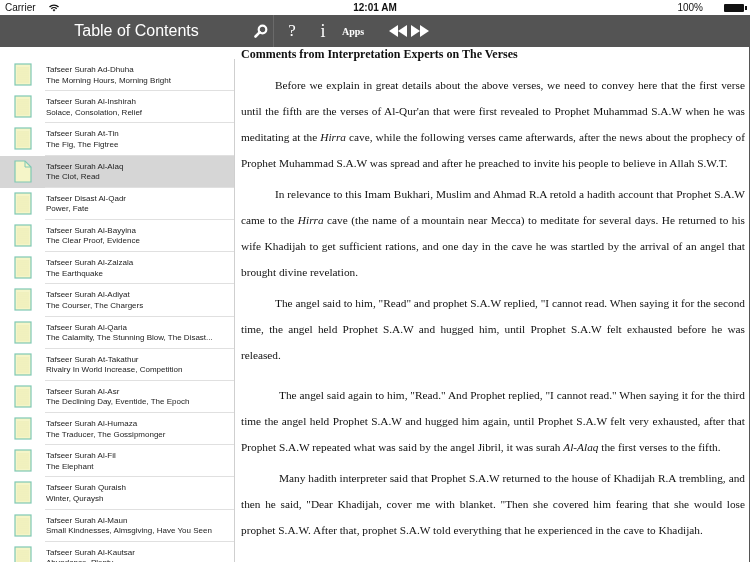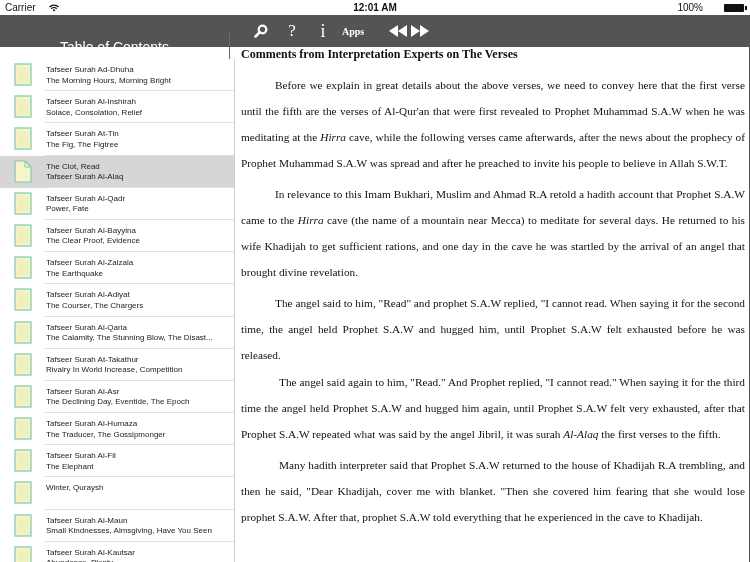--- a/index.html
+++ b/index.html
@@ -8,21 +8,21 @@
 
     .statusbar { position: absolute; left: 0; top: 0; width: 750px; height: 15px; background: #fff; font-size: 10px; }
     .statusbar .carrier { position: absolute; left: 5px; top: 2px; display: flex; align-items: center; gap: 13px; }
     .statusbar .time { position: absolute; left: 0; width: 750px; text-align: center; top: 2px; font-weight: bold; font-size: 10px; pointer-events: none; }
     .statusbar .battery { position: absolute; right: 6px; top: 2px; display: flex; align-items: center; gap: 21px; }
     .battery-shape { width: 20px; height: 8px; background: #111; border-radius: 1px; position: relative; }
     .battery-shape::after { content: ""; position: absolute; right: -3px; top: 2px; width: 2px; height: 4px; background: #111; }
     .wifi-icon { width: 10px; height: 8px; }
 
     .navbar { position: absolute; left: 0; top: 15px; width: 750px; height: 32px; background: #545454; }
-    .nav-left { position: absolute; left: 0; top: 16px; width: 230px; height: 32px; display: flex; align-items: center; justify-content: center; color: #fff; font-size: 14px; border-right: 1px solid #6a6a6a; }
+    .nav-left { position: absolute; left: 0; top: 0; width: 274px; height: 32px; display: flex; align-items: center; justify-content: center; color: #fff; font-size: 16px; border-right: 1px solid #6a6a6a; }
     .nav-right { position: absolute; left: 236px; top: 0; height: 32px; display: flex; align-items: center; }
     .nav-btn { color: #fff; display: flex; align-items: center; justify-content: center; height: 32px; cursor: pointer; }
     .nav-btn.search { width: 26px; margin-left: 12px; }
     .nav-btn.help { width: 26px; margin-left: 5px; font-family: "Liberation Serif", serif; font-size: 17px; }
     .nav-btn.info { width: 26px; margin-left: 5px; font-family: "Liberation Serif", serif; font-size: 18px; }
     .nav-btn.apps { margin-left: 6px; font-family: "Liberation Serif", serif; font-size: 10px; font-weight: bold; }
     .nav-btn.prev { margin-left: 24px; width: 20px; }
     .nav-btn.next { width: 20px; margin-left: 2px; }
 
     .sidebar { position: absolute; left: 0; top: 59px; width: 235px; height: 515px; background: #fff; border-right: 1px solid #cfcfcf; overflow: hidden; }
@@ -31,21 +31,21 @@
     .toc-item::after { content: ""; position: absolute; left: 45px; right: 0; bottom: 0; height: 1px; background: #e0e0e0; }
     .doc-icon { position: absolute; left: 14px; top: 4px; width: 18px; height: 23px; }
     .toc-text { position: absolute; left: 46px; top: 6px; right: 4px; font-size: 8px; line-height: 10.5px; color: #222; white-space: nowrap; overflow: hidden; }
     .toc-text div { overflow: hidden; text-overflow: ellipsis; }
 
     .content { position: absolute; left: 236px; top: 47px; width: 514px; height: 515px; overflow: hidden; padding: 0 4px 0 5px; font-family: "Liberation Serif", serif; border-right: 1px solid #555; }
     .content h2 { font-size: 12px; font-weight: bold; height: 22px; line-height: 14px; }
     .content p { font-size: 11.3px; line-height: 26px; text-align: justify; text-indent: 34px; margin-top: 3px; color: #111; }
     .content p.p2 { margin-top: 5px; }
     .content p.p3 { margin-top: 5px; }
-    .content p.p4 { margin-top: 1px; text-indent: 38px; }
+    .content p.p4 { margin-top: 14px; text-indent: 38px; }
     .content p.p5 { margin-top: 5px; text-indent: 38px; }
   </style>
 </head>
 <body>
 
 <div class="statusbar">
   <div class="carrier">
     <span>Carrier</span>
     <svg class="wifi-icon" viewBox="0 0 10 8">
       <path d="M5 7.5 L3.6 6 A2 2 0 0 1 6.4 6 Z" fill="#111"></path>
@@ -146,38 +146,38 @@
       <div>Tafseer Surah At-Tin</div>
       <div>The Fig, The Figtree</div>
     </div>
   </div>
     <div class="toc-item selected">
     <svg class="doc-icon" viewBox="0 0 18 23">
         <path d="M1 1 H11 L17 7 V22 H1 Z" fill="#f5f5c8" stroke="#7fc8b4" stroke-width="1.2"></path>
         <path d="M11 1 V7 H17" fill="none" stroke="#7fc8b4" stroke-width="1"></path>
       </svg>
     <div class="toc-text">
+      <div>Tafseer Surah Al-Alaq</div>
       <div>The Clot, Read</div>
-      <div>Tafseer Surah Al-Alaq</div>
-    </div>
-  </div>
-    <div class="toc-item">
-    <svg class="doc-icon" viewBox="0 0 18 23">
-        <rect x="1" y="1" width="16" height="21" fill="#f5f5c8" stroke="#7fc8b4" stroke-width="1.2"></rect>
-        <line x1="3" y1="5" x2="15" y2="5" stroke="#e6e6a8" stroke-width="0.6"></line>
-        <line x1="3" y1="7" x2="15" y2="7" stroke="#e6e6a8" stroke-width="0.6"></line>
-        <line x1="3" y1="9" x2="15" y2="9" stroke="#e6e6a8" stroke-width="0.6"></line>
-        <line x1="3" y1="11" x2="15" y2="11" stroke="#e6e6a8" stroke-width="0.6"></line>
-        <line x1="3" y1="13" x2="15" y2="13" stroke="#e6e6a8" stroke-width="0.6"></line>
-        <line x1="3" y1="15" x2="15" y2="15" stroke="#e6e6a8" stroke-width="0.6"></line>
-        <line x1="3" y1="17" x2="15" y2="17" stroke="#e6e6a8" stroke-width="0.6"></line>
-        <line x1="3" y1="19" x2="15" y2="19" stroke="#e6e6a8" stroke-width="0.6"></line>
-      </svg>
-    <div class="toc-text">
-      <div>Tafseer Surah Al-Qadr</div>
+    </div>
+  </div>
+    <div class="toc-item">
+    <svg class="doc-icon" viewBox="0 0 18 23">
+        <rect x="1" y="1" width="16" height="21" fill="#f5f5c8" stroke="#7fc8b4" stroke-width="1.2"></rect>
+        <line x1="3" y1="5" x2="15" y2="5" stroke="#e6e6a8" stroke-width="0.6"></line>
+        <line x1="3" y1="7" x2="15" y2="7" stroke="#e6e6a8" stroke-width="0.6"></line>
+        <line x1="3" y1="9" x2="15" y2="9" stroke="#e6e6a8" stroke-width="0.6"></line>
+        <line x1="3" y1="11" x2="15" y2="11" stroke="#e6e6a8" stroke-width="0.6"></line>
+        <line x1="3" y1="13" x2="15" y2="13" stroke="#e6e6a8" stroke-width="0.6"></line>
+        <line x1="3" y1="15" x2="15" y2="15" stroke="#e6e6a8" stroke-width="0.6"></line>
+        <line x1="3" y1="17" x2="15" y2="17" stroke="#e6e6a8" stroke-width="0.6"></line>
+        <line x1="3" y1="19" x2="15" y2="19" stroke="#e6e6a8" stroke-width="0.6"></line>
+      </svg>
+    <div class="toc-text">
+      <div>Tafseer Disast Al-Qadr</div>
       <div>Power, Fate</div>
     </div>
   </div>
     <div class="toc-item">
     <svg class="doc-icon" viewBox="0 0 18 23">
         <rect x="1" y="1" width="16" height="21" fill="#f5f5c8" stroke="#7fc8b4" stroke-width="1.2"></rect>
         <line x1="3" y1="5" x2="15" y2="5" stroke="#e6e6a8" stroke-width="0.6"></line>
         <line x1="3" y1="7" x2="15" y2="7" stroke="#e6e6a8" stroke-width="0.6"></line>
         <line x1="3" y1="9" x2="15" y2="9" stroke="#e6e6a8" stroke-width="0.6"></line>
         <line x1="3" y1="11" x2="15" y2="11" stroke="#e6e6a8" stroke-width="0.6"></line>
@@ -316,20 +316,21 @@
         <line x1="3" y1="5" x2="15" y2="5" stroke="#e6e6a8" stroke-width="0.6"></line>
         <line x1="3" y1="7" x2="15" y2="7" stroke="#e6e6a8" stroke-width="0.6"></line>
         <line x1="3" y1="9" x2="15" y2="9" stroke="#e6e6a8" stroke-width="0.6"></line>
         <line x1="3" y1="11" x2="15" y2="11" stroke="#e6e6a8" stroke-width="0.6"></line>
         <line x1="3" y1="13" x2="15" y2="13" stroke="#e6e6a8" stroke-width="0.6"></line>
         <line x1="3" y1="15" x2="15" y2="15" stroke="#e6e6a8" stroke-width="0.6"></line>
         <line x1="3" y1="17" x2="15" y2="17" stroke="#e6e6a8" stroke-width="0.6"></line>
         <line x1="3" y1="19" x2="15" y2="19" stroke="#e6e6a8" stroke-width="0.6"></line>
       </svg>
     <div class="toc-text">
+      <div>Tafseer Surah Quraish</div>
       <div>Winter, Quraysh</div>
     </div>
   </div>
     <div class="toc-item">
     <svg class="doc-icon" viewBox="0 0 18 23">
         <rect x="1" y="1" width="16" height="21" fill="#f5f5c8" stroke="#7fc8b4" stroke-width="1.2"></rect>
         <line x1="3" y1="5" x2="15" y2="5" stroke="#e6e6a8" stroke-width="0.6"></line>
         <line x1="3" y1="7" x2="15" y2="7" stroke="#e6e6a8" stroke-width="0.6"></line>
         <line x1="3" y1="9" x2="15" y2="9" stroke="#e6e6a8" stroke-width="0.6"></line>
         <line x1="3" y1="11" x2="15" y2="11" stroke="#e6e6a8" stroke-width="0.6"></line>

